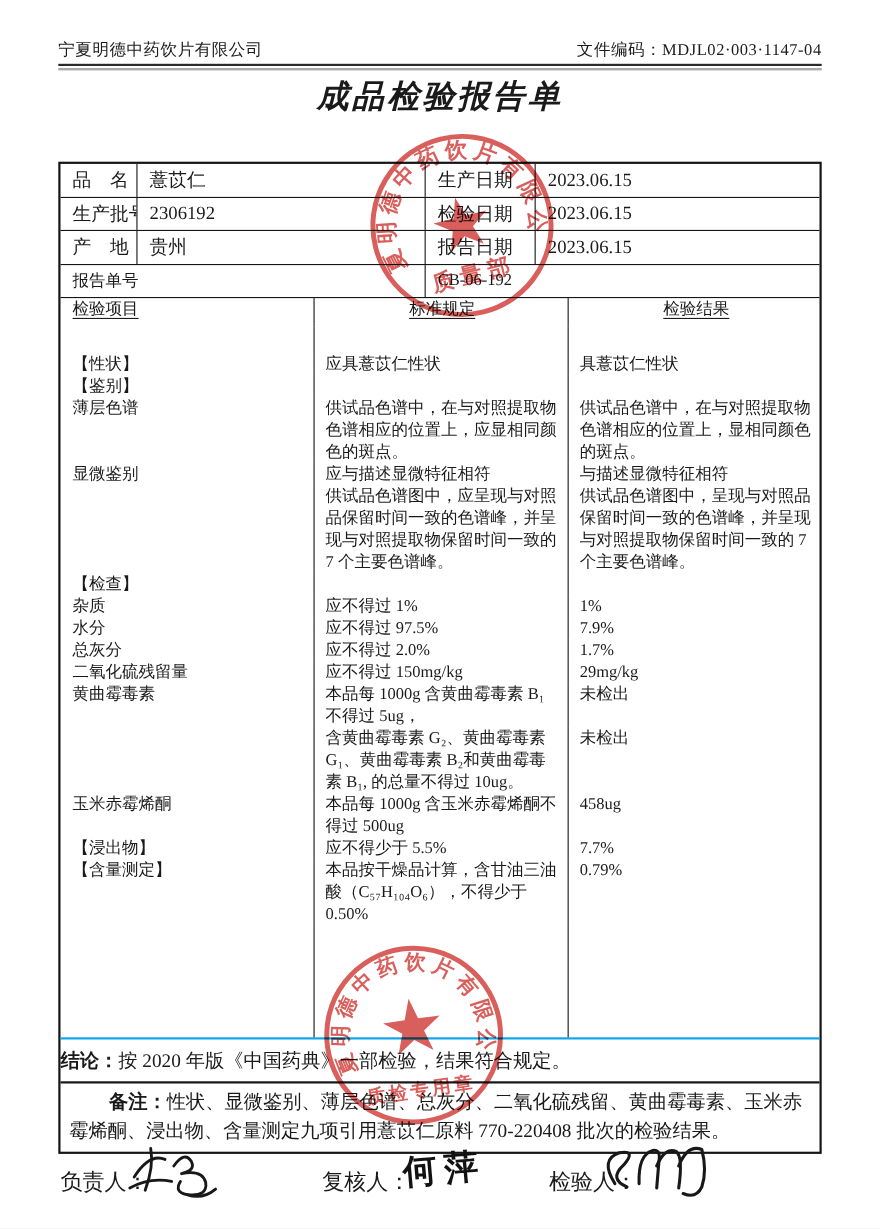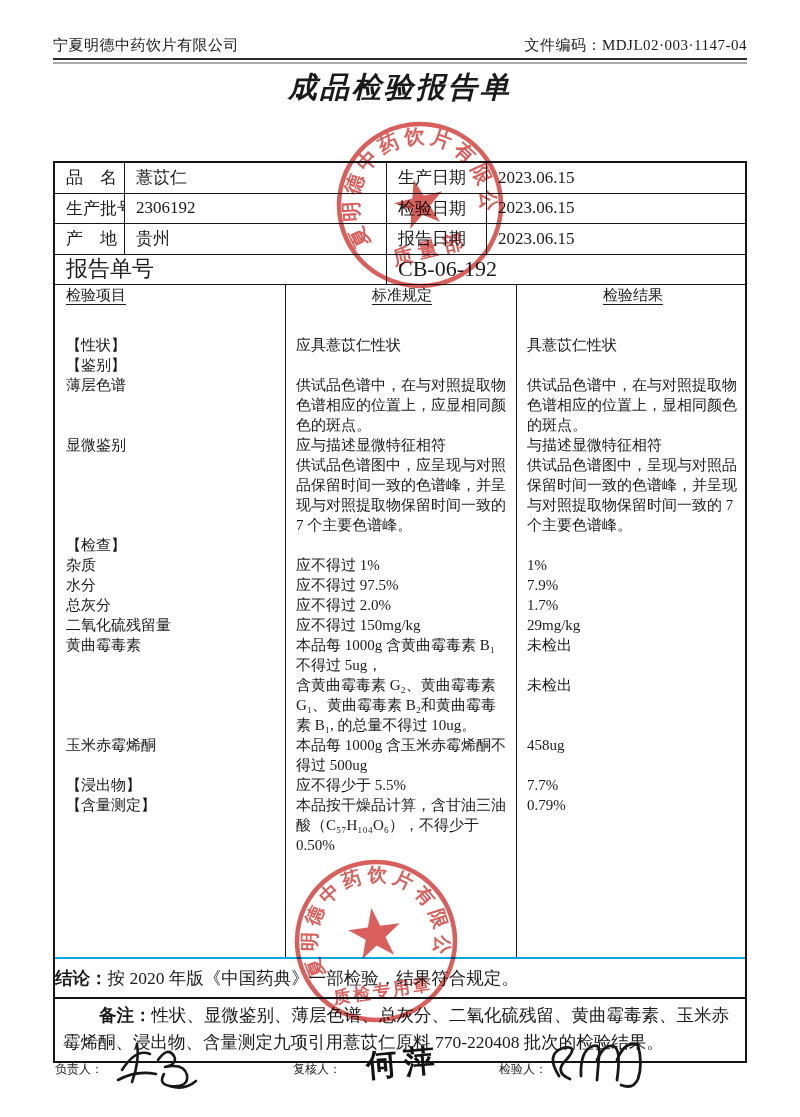--- a/index.html
+++ b/index.html
@@ -7,26 +7,26 @@
   #page{position:relative;width:800px;height:1117px;margin:0 auto;background:#ffffff;
         font-family:"Liberation Serif","DejaVu Serif",serif;color:#1a1a1a;overflow:hidden;}
   
   .hdr{position:absolute;left:53px;right:53px;top:36px;display:flex;justify-content:space-between;
        font-size:15px;letter-spacing:.5px;}
   .hdr-rule{position:absolute;left:53px;right:53px;top:58px;height:2px;border-top:2px solid #2b2b2b;
        box-shadow:0 2px 0 #a9a9a9;}
   .doc-title{position:absolute;left:0;right:0;top:68px;text-align:center;font-size:29px;
        font-weight:700;letter-spacing:3px;font-style:italic;}
   
-  .doc-table{position:absolute;left:53px;top:147px;width:694px;border:2px solid #151515;box-sizing:border-box;margin-top:14px;}
+  .doc-table{position:absolute;left:53px;top:147px;width:694px;border:2px solid #151515;box-sizing:border-box;}
   
   .info-row{display:grid;grid-template-columns:70px 262px 100px 258px;height:29.5px;
        border-bottom:1.5px solid #151515;font-size:17px;align-items:center;}
   .info-row4{display:grid;grid-template-columns:332px 358px;height:29.5px;
-       border-bottom:1.5px solid #151515;font-size:22px;align-items:center;}
+       border-bottom:1.5px solid #151515;font-size:15px;align-items:center;}
   .cell{padding-left:11px;white-space:nowrap;overflow:hidden;}
   .br{border-right:1.5px solid #151515;height:100%;display:flex;align-items:center;box-sizing:border-box;}
   
   .main{display:flex;flex-direction:column;min-height:672px;font-size:15px;line-height:20px;justify-content:flex-end;}
   .mrow{display:grid;grid-template-columns:231px 231px 1fr;}
   .ci{border-right:1.5px solid #151515;padding:0 6px 0 11px;box-sizing:border-box;}
   .cs{border-right:1.5px solid #151515;padding:0 8px 0 10px;box-sizing:border-box;}
   .cr{padding:0 6px 0 10px;}
   .mhead{height:26px;}
   .mhead .u{text-decoration:underline;text-underline-offset:4px;}
@@ -34,21 +34,21 @@
   .spacer{height:24px;}
   .mfill{flex:1;}
   
   .concl{border-top:2px solid #0ea5e9;min-height:38px;display:flex;align-items:center;
        font-size:17.5px;}
   .concl b{font-weight:700;}
   .remark{border-top:2px solid #151515;padding:3px 12px 5px 8px;font-size:17.5px;line-height:27px;
        text-indent:36px;}
   .remark b{font-weight:700;}
   
-  .sig-label{position:absolute;font-size:12px;top:1061px;font-family:Liberation Serif, serif;}
+  .sig-label{position:absolute;font-size:20px;top:1061px;font-family:Liberation Serif, serif;}
   .sig-svg{position:absolute;pointer-events:none;}
   .sig-text{position:absolute;left:366px;top:1042px;font-size:31px;font-weight:700;
        transform:rotate(-5deg);letter-spacing:7px;color:#121212;}
   
   .stamp{position:absolute;mix-blend-mode:multiply;opacity:.8;pointer-events:none;}
   .stamp-red{fill:#cf3631;}
   .stamp text{fill:#cf3631;font-family:"Liberation Serif","DejaVu Serif",serif;font-weight:700;}
 </style>
 </head>
 <body>

